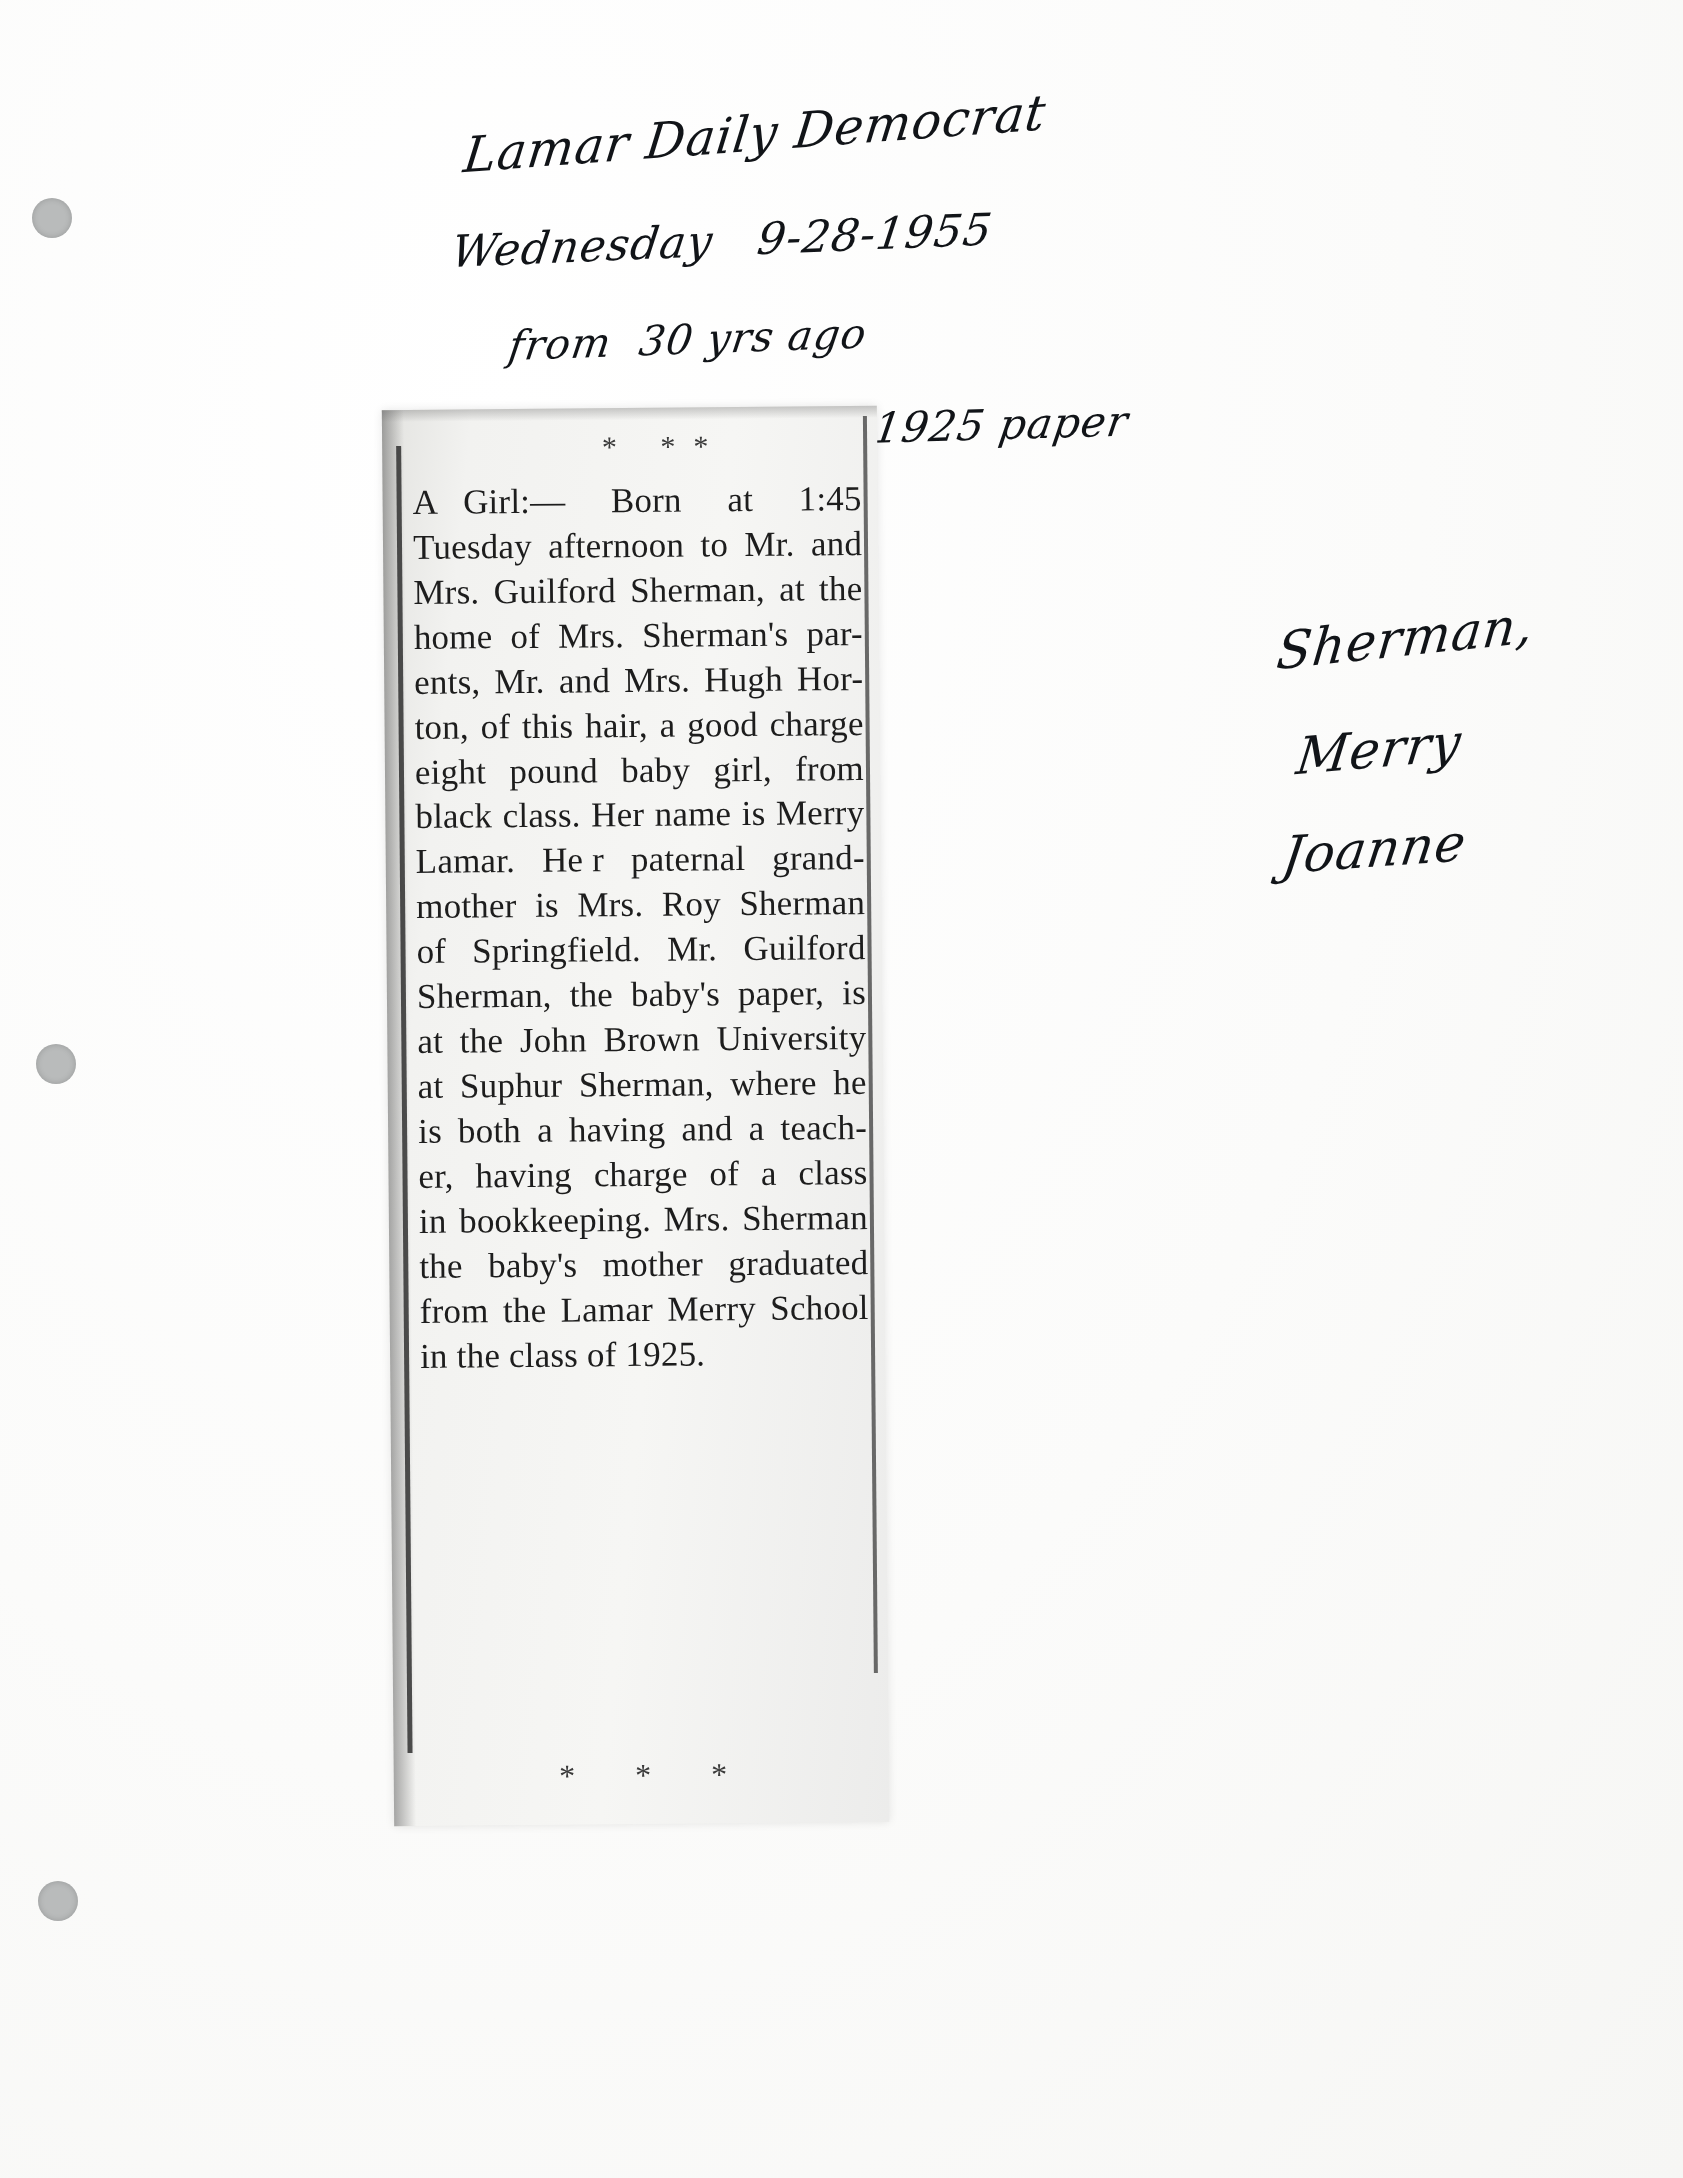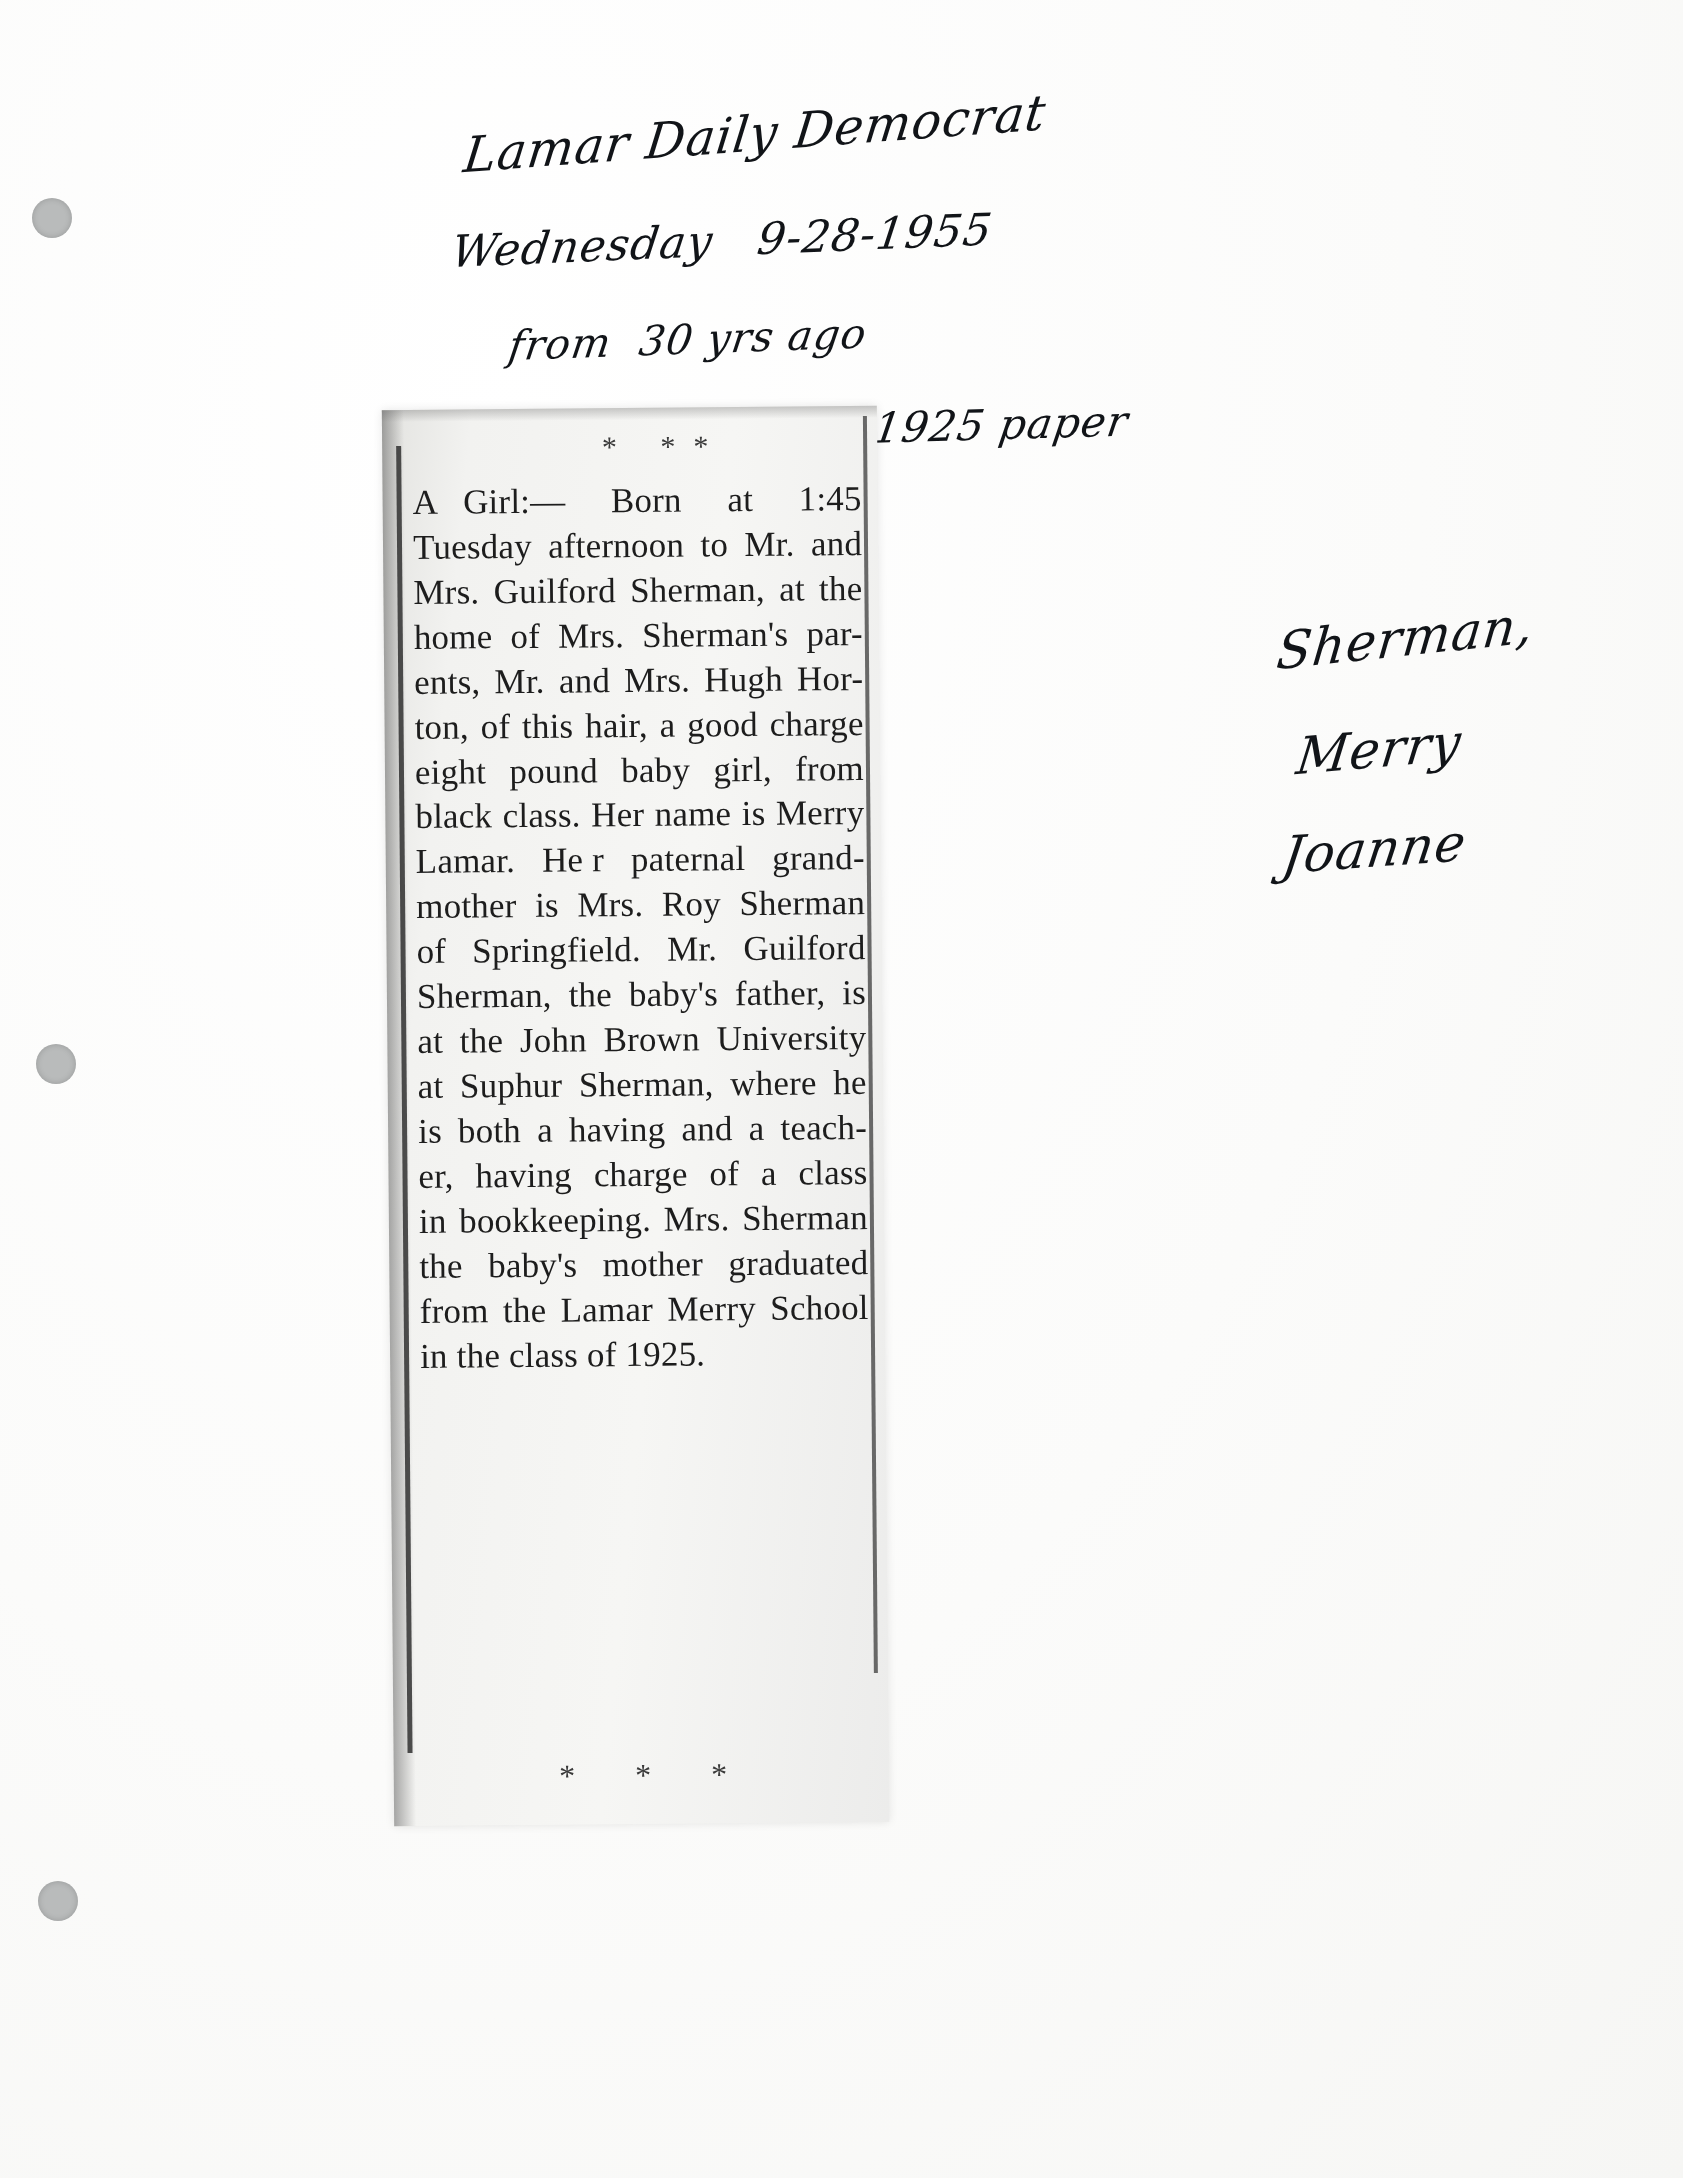--- a/index.html
+++ b/index.html
@@ -228,21 +228,21 @@
       <div class="line"><span>Tuesday</span><span>afternoon</span><span>to</span><span>Mr.</span><span>and</span></div>
       <div class="line"><span>Mrs.</span><span>Guilford</span><span>Sherman,</span><span>at</span><span>the</span></div>
       <div class="line"><span>home</span><span>of</span><span>Mrs.</span><span>Sherman's</span><span>par-</span></div>
       <div class="line"><span>ents,</span><span>Mr.</span><span>and</span><span>Mrs.</span><span>Hugh</span><span>Hor-</span></div>
       <div class="line"><span>ton,</span><span>of</span><span>this</span><span>hair,</span><span>a</span><span>good</span><span>charge</span></div>
       <div class="line"><span>eight</span><span>pound</span><span>baby</span><span>girl,</span><span>from</span></div>
       <div class="line"><span>black</span><span>class.</span><span>Her</span><span>name</span><span>is</span><span>Merry</span></div>
       <div class="line"><span>Lamar.</span><span>He r</span><span>paternal</span><span>grand-</span></div>
       <div class="line"><span>mother</span><span>is</span><span>Mrs.</span><span>Roy</span><span>Sherman</span></div>
       <div class="line"><span>of</span><span>Springfield.</span><span>Mr.</span><span>Guilford</span></div>
-      <div class="line"><span>Sherman,</span><span>the</span><span>baby's</span><span>father,</span><span>is</span></div>
+      <div class="line"><span>Sherman,</span><span>the</span><span>baby's</span><span>paper,</span><span>is</span></div>
       <div class="line"><span>at</span><span>the</span><span>John</span><span>Brown</span><span>University</span></div>
       <div class="line"><span>at</span><span>Suphur</span><span>Sherman,</span><span>where</span><span>he</span></div>
       <div class="line"><span>is</span><span>both</span><span>a</span><span>having</span><span>and</span><span>a</span><span>teach-</span></div>
       <div class="line"><span>er,</span><span>having</span><span>charge</span><span>of</span><span>a</span><span>class</span></div>
       <div class="line"><span>in</span><span>bookkeeping.</span><span>Mrs.</span><span>Sherman</span></div>
       <div class="line"><span>the</span><span>baby's</span><span>mother</span><span>graduated</span></div>
       <div class="line"><span>from</span><span>the</span><span>Lamar</span><span>Merry</span><span>School</span></div>
       <div class="line last"><span>in the class of 1925.</span></div>
     </div>
 

